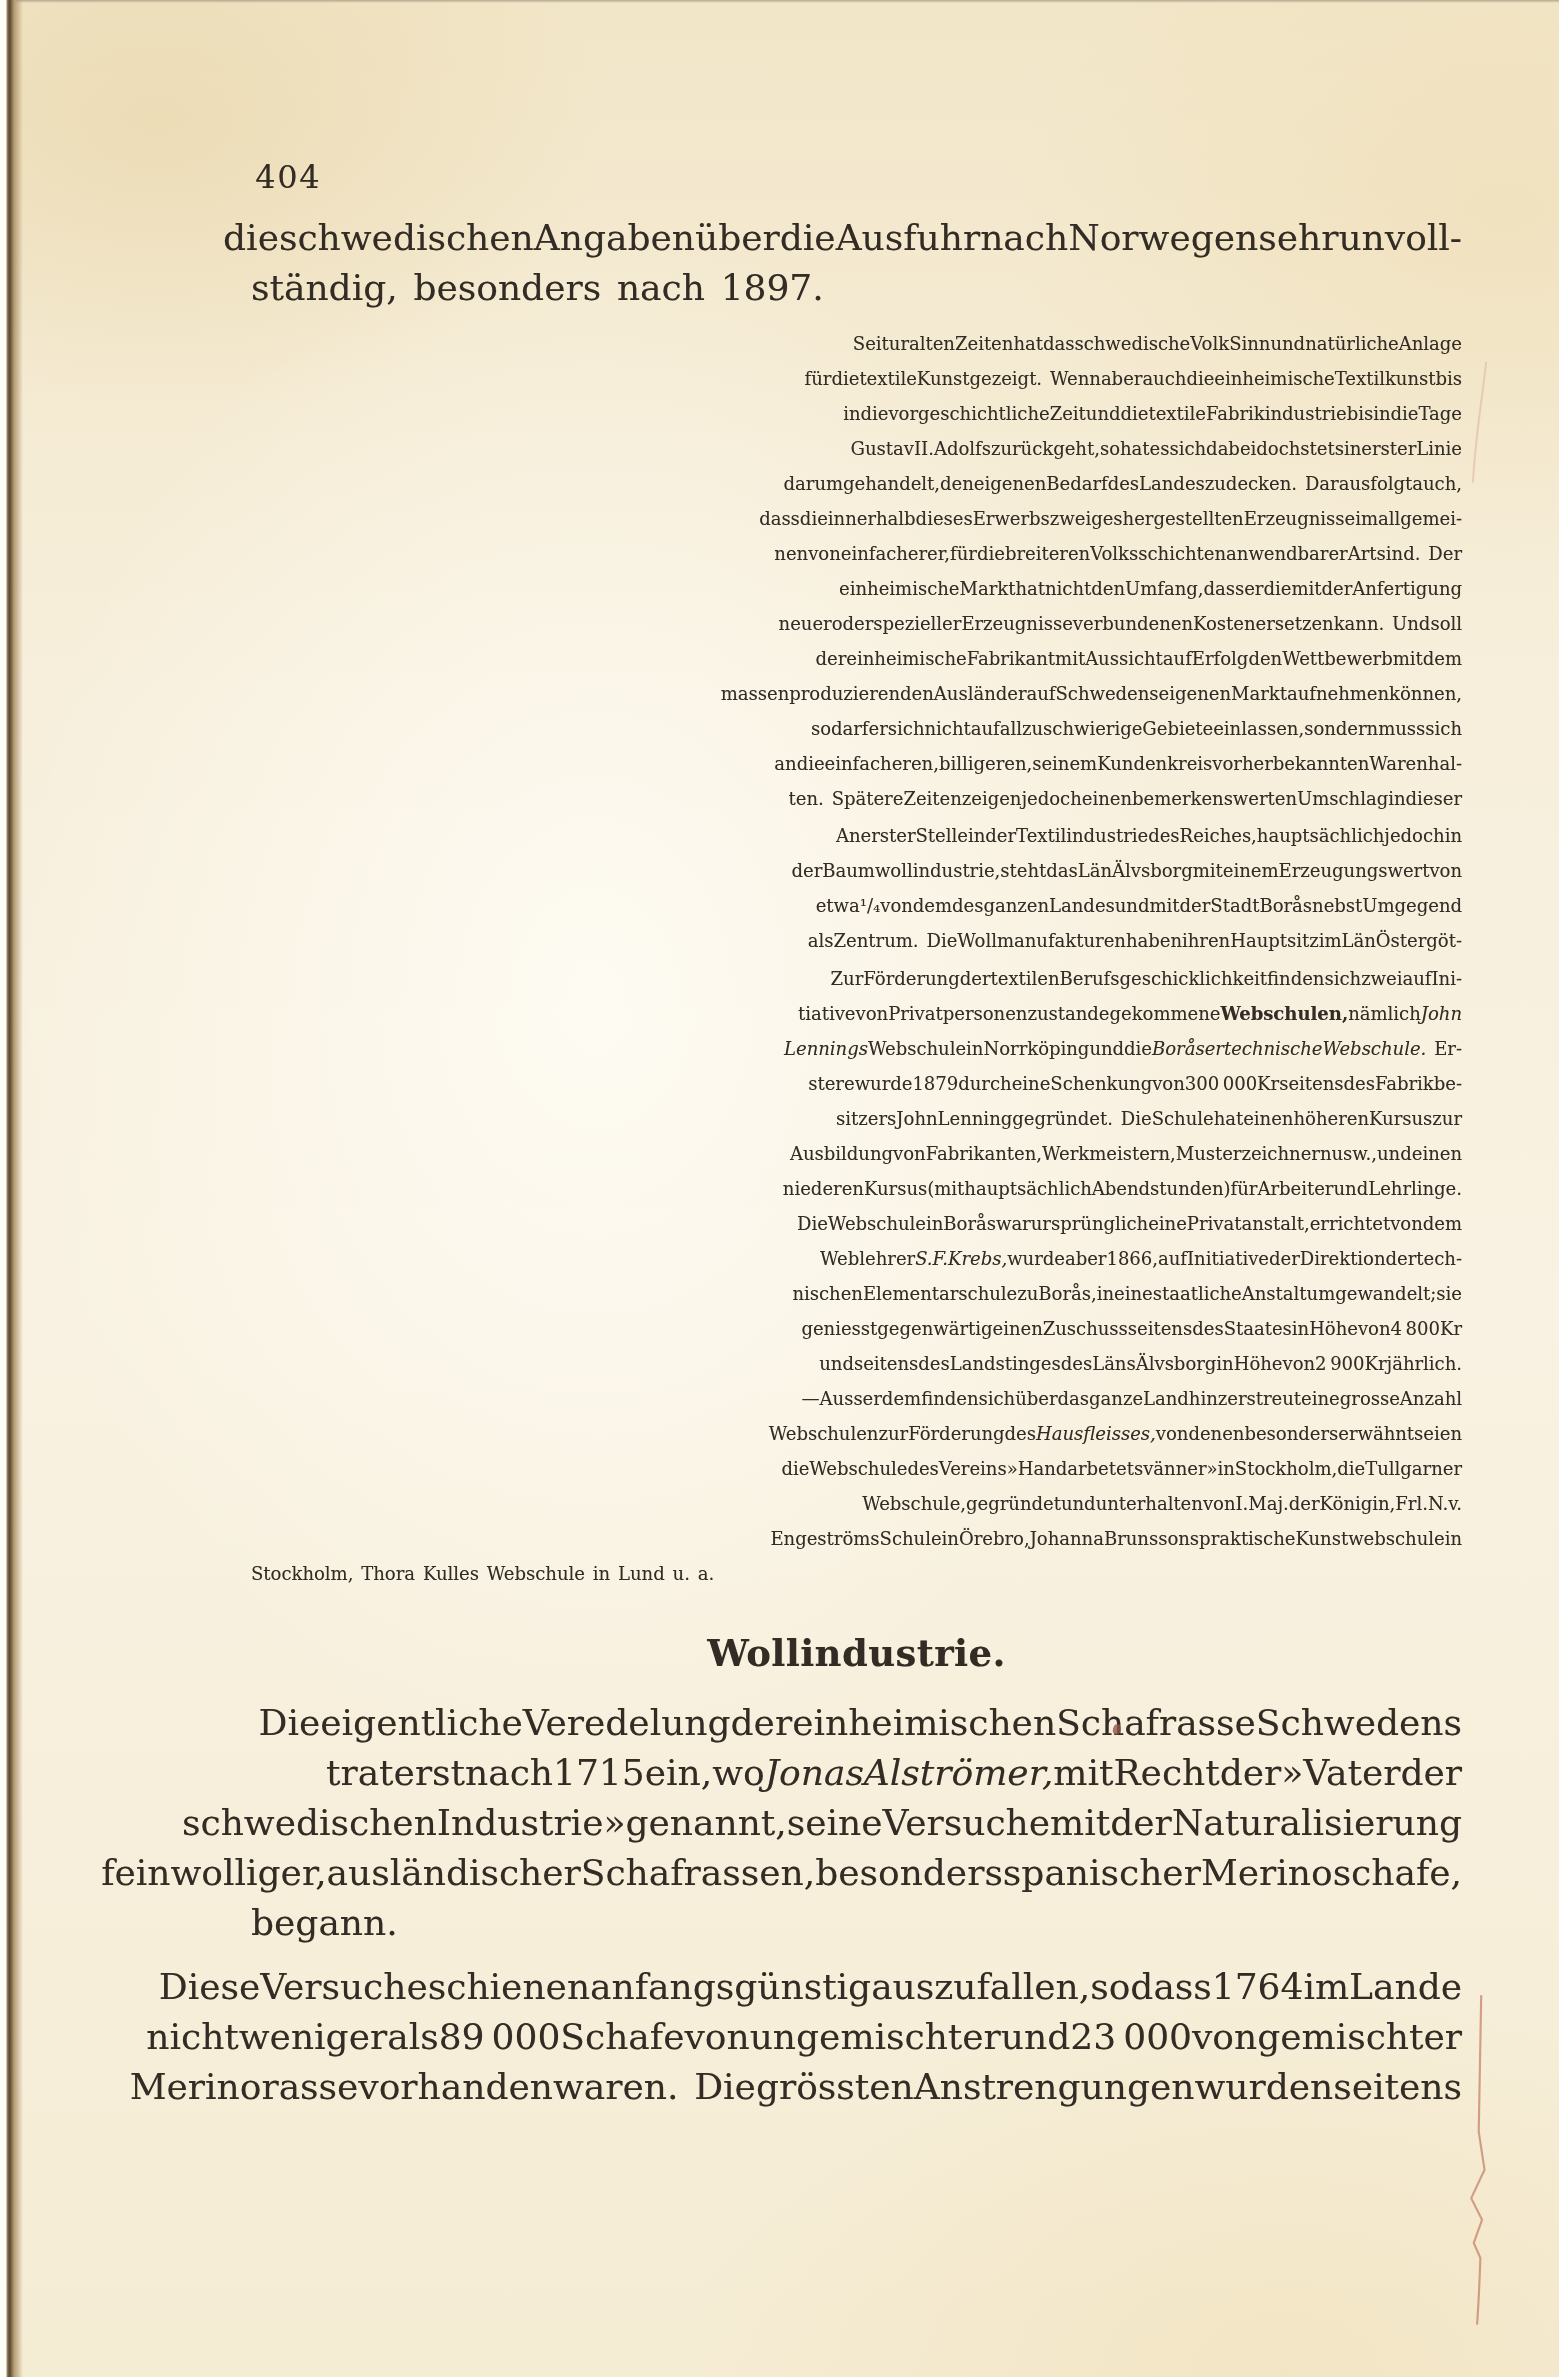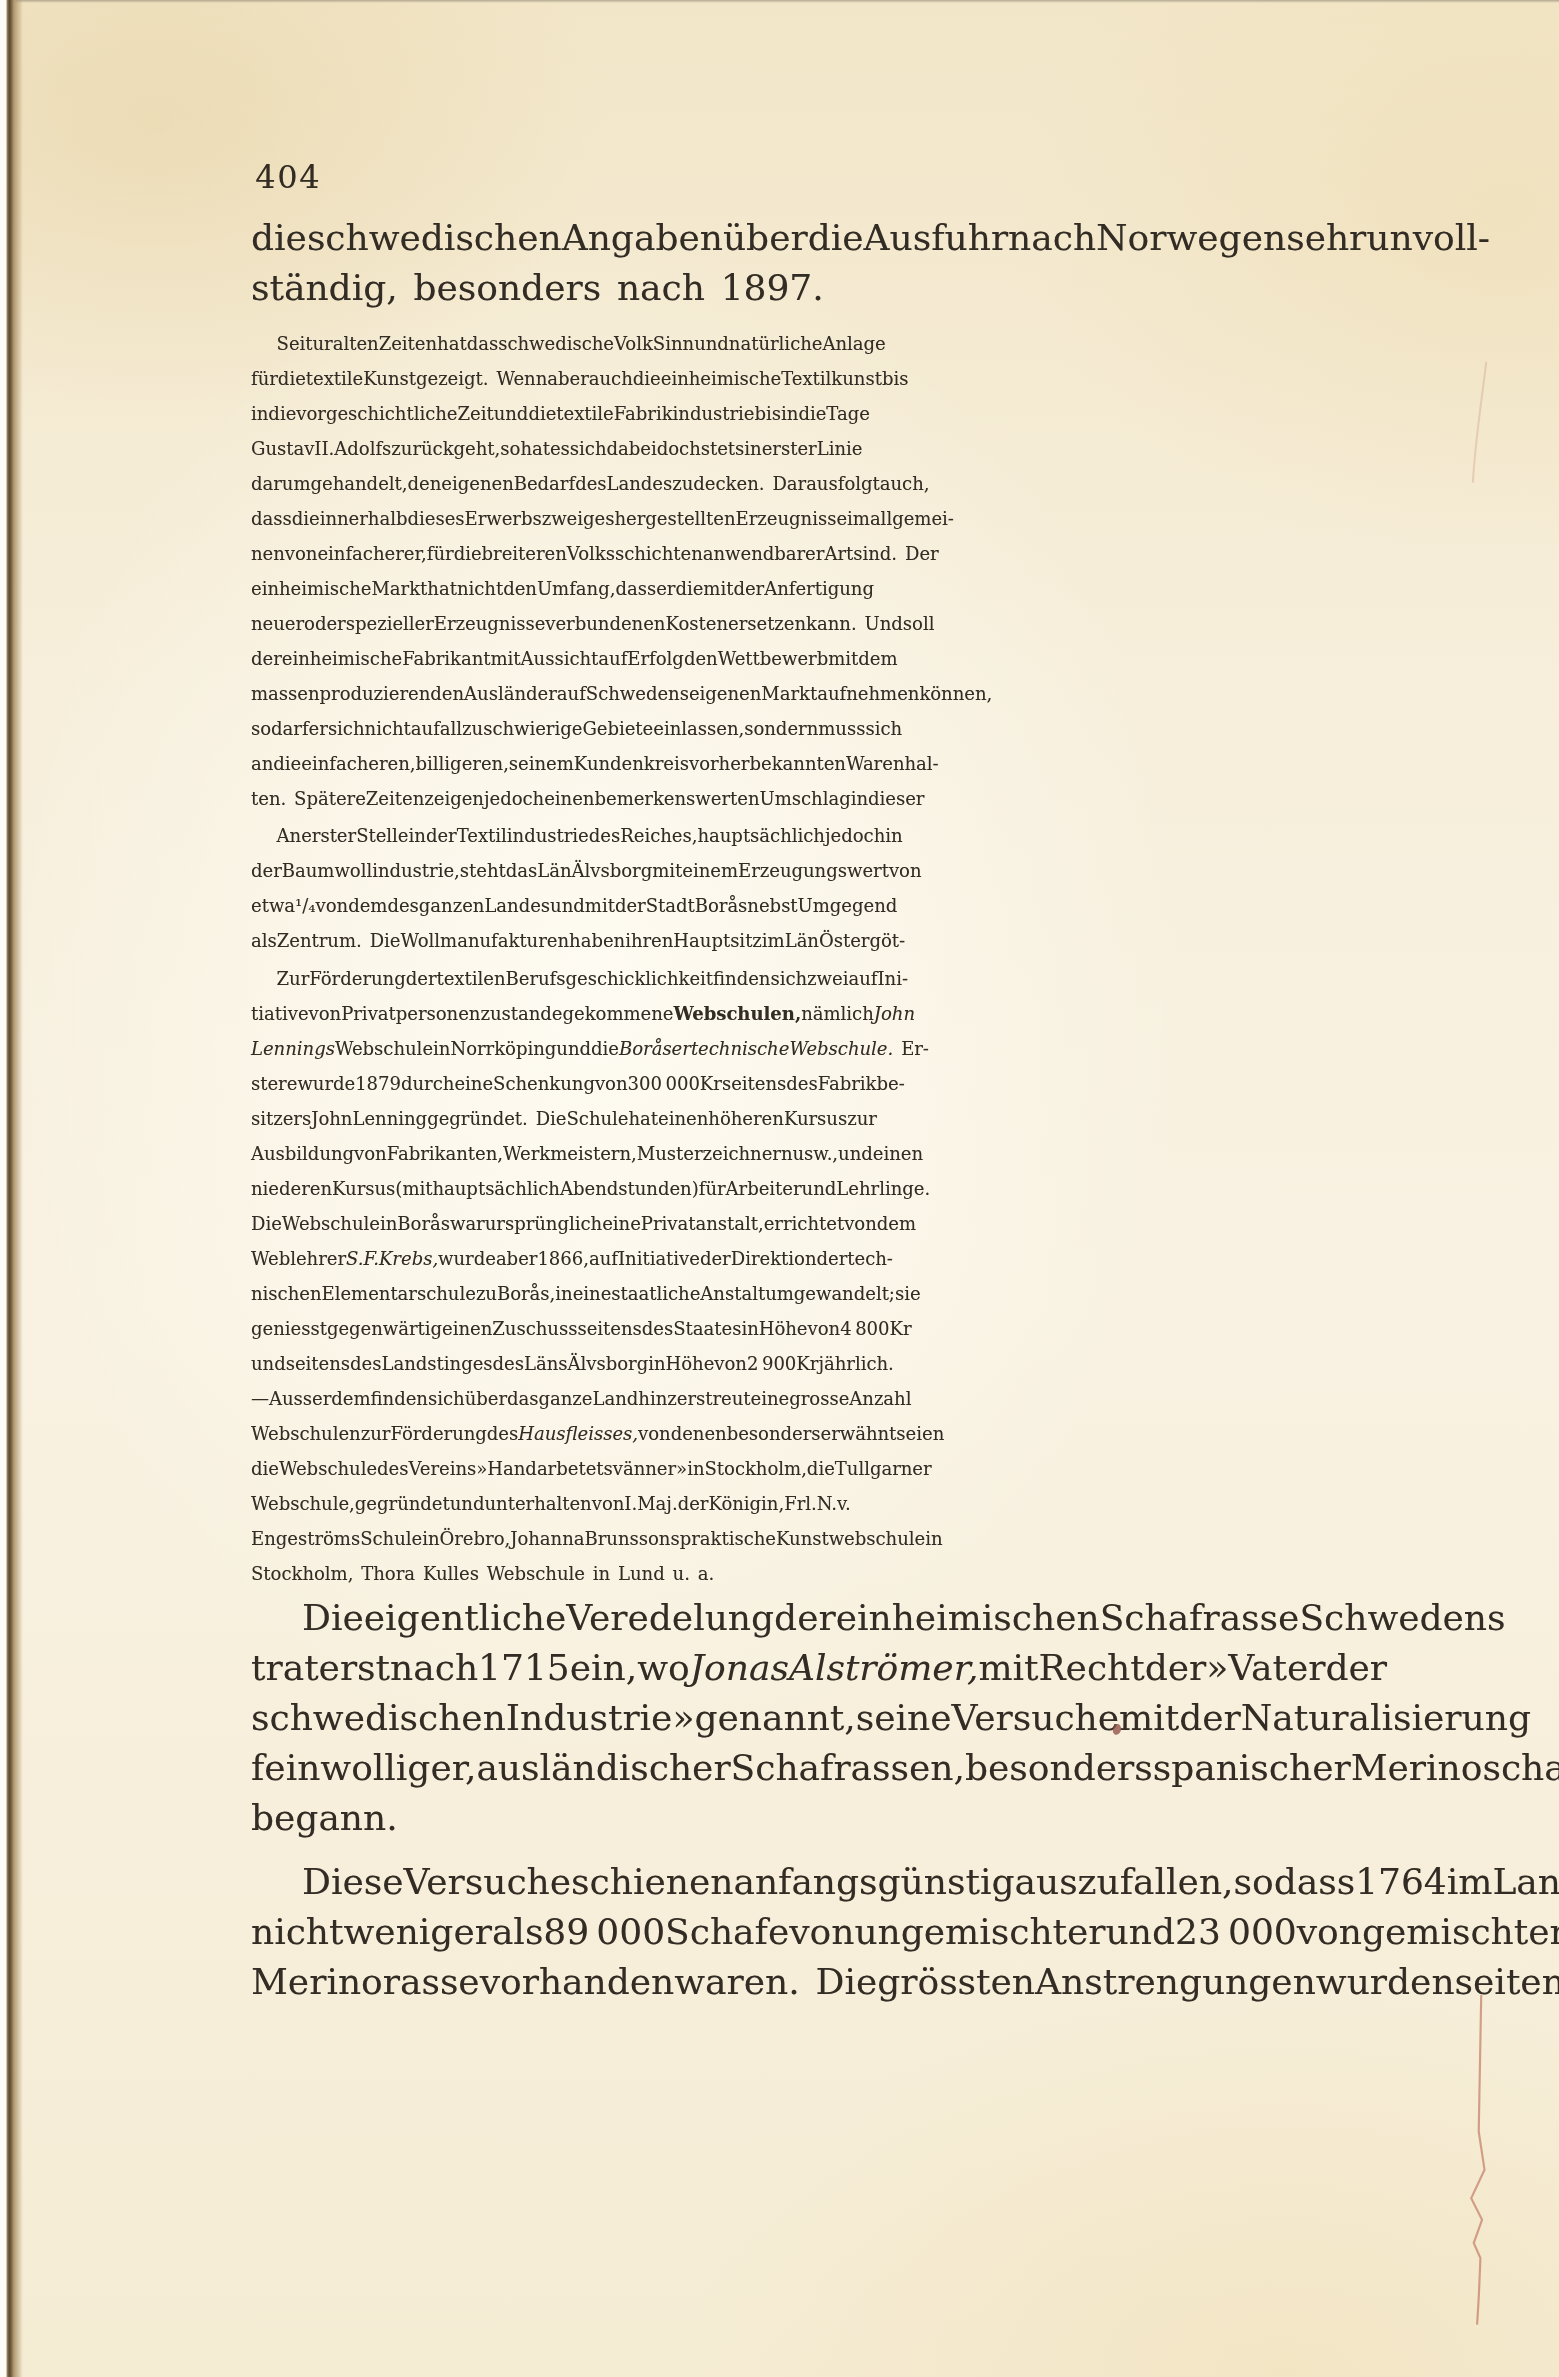--- a/index.html
+++ b/index.html
@@ -34,21 +34,21 @@
     position: absolute; left: 251px; top: 161px; width: 1211px;
     text-shadow: 0.2px 0.2px 0.6px rgba(50,44,36,0.30);
   }
   .header { position: relative; height: 35px; margin-bottom: 16.6px; }
   .pagenum { position: absolute; left: 4.2px; top: -3.3px; font-size: 32px; letter-spacing: 1.7px; }
   .running { display: block; text-align: center; font-size: 26px; letter-spacing: 2.5px; word-spacing: 10px; }
 
   .para { margin: 0 0 3.3px 0; }
   .para.small { font-size: 18px; line-height: 35px; margin-bottom: 2.5px; }
   .para.large { font-size: 36px; line-height: 50px; margin-bottom: 13.3px; }
-  .line.j  { display: flex; justify-content: flex-start; white-space: pre; }
+  .line.j  { display: flex; justify-content: flex-end; white-space: pre; }
   .line.nj { white-space: pre-wrap; word-spacing: 0.12em; }
   .line.ind { padding-left: 1.42em; }
   .b { font-weight: bold; }
   .i { font-style: italic; }
   .ss { margin-right: 0.44em; }
 
   .heading {
     text-align: center; font-size: 37px; font-weight: bold;
     line-height: 48px; margin: 38px 0 21.6px 0; letter-spacing: 0.4px;
   }
@@ -115,20 +115,21 @@
           <div class="line j"><span>nischen</span><span>Elementarschule</span><span>zu</span><span>Borås,</span><span>in</span><span>eine</span><span>staatliche</span><span>Anstalt</span><span>umgewandelt;</span><span>sie</span></div>
           <div class="line j"><span>geniesst</span><span>gegenwärtig</span><span>einen</span><span>Zuschuss</span><span>seitens</span><span>des</span><span>Staates</span><span>in</span><span>Höhe</span><span>von</span><span>4 800</span><span>Kr</span></div>
           <div class="line j"><span>und</span><span>seitens</span><span>des</span><span>Landstinges</span><span>des</span><span>Läns</span><span>Älvsborg</span><span>in</span><span>Höhe</span><span>von</span><span>2 900</span><span>Kr</span><span>jährlich.</span></div>
           <div class="line j"><span>—</span><span>Ausserdem</span><span>finden</span><span>sich</span><span>über</span><span>das</span><span>ganze</span><span>Land</span><span>hin</span><span>zerstreut</span><span>eine</span><span>grosse</span><span>Anzahl</span></div>
           <div class="line j"><span>Webschulen</span><span>zur</span><span>Förderung</span><span>des</span><span class="i">Hausfleisses,</span><span>von</span><span>denen</span><span>besonders</span><span>erwähnt</span><span>seien</span></div>
           <div class="line j"><span>die</span><span>Webschule</span><span>des</span><span>Vereins</span><span>»Handarbetets</span><span>vänner»</span><span>in</span><span>Stockholm,</span><span>die</span><span>Tullgarner</span></div>
           <div class="line j"><span>Webschule,</span><span>gegründet</span><span>und</span><span>unterhalten</span><span>von</span><span>I.</span><span>Maj.</span><span>der</span><span>Königin,</span><span>Frl.</span><span>N.</span><span>v.</span></div>
           <div class="line j"><span>Engeströms</span><span>Schule</span><span>in</span><span>Örebro,</span><span>Johanna</span><span>Brunssons</span><span>praktische</span><span>Kunstwebschule</span><span>in</span></div>
           <div class="line nj"><span>Stockholm, Thora Kulles Webschule in Lund u. a.</span></div>
         </div>
+        <div class="heading">Wollindustrie.</div>
         <div class="para large">
           <div class="line j ind"><span>Die</span><span>eigentliche</span><span>Veredelung</span><span>der</span><span>einheimischen</span><span>Schafrasse</span><span>Schwedens</span></div>
           <div class="line j"><span>trat</span><span>erst</span><span>nach</span><span>1715</span><span>ein,</span><span>wo</span><span class="i">Jonas</span><span class="i">Alströmer,</span><span>mit</span><span>Recht</span><span>der</span><span>»Vater</span><span>der</span></div>
           <div class="line j"><span>schwedischen</span><span>Industrie»</span><span>genannt,</span><span>seine</span><span>Versuche</span><span>mit</span><span>der</span><span>Naturalisierung</span></div>
           <div class="line j"><span>feinwolliger,</span><span>ausländischer</span><span>Schafrassen,</span><span>besonders</span><span>spanischer</span><span>Merinoschafe,</span></div>
           <div class="line nj"><span>begann.</span></div>
         </div>
         <div class="para large">
           <div class="line j ind"><span>Diese</span><span>Versuche</span><span>schienen</span><span>anfangs</span><span>günstig</span><span>auszufallen,</span><span>so</span><span>dass</span><span>1764</span><span>im</span><span>Lande</span></div>
           <div class="line j"><span>nicht</span><span>weniger</span><span>als</span><span>89 000</span><span>Schafe</span><span>von</span><span>ungemischter</span><span>und</span><span>23 000</span><span>von</span><span>gemischter</span></div>

